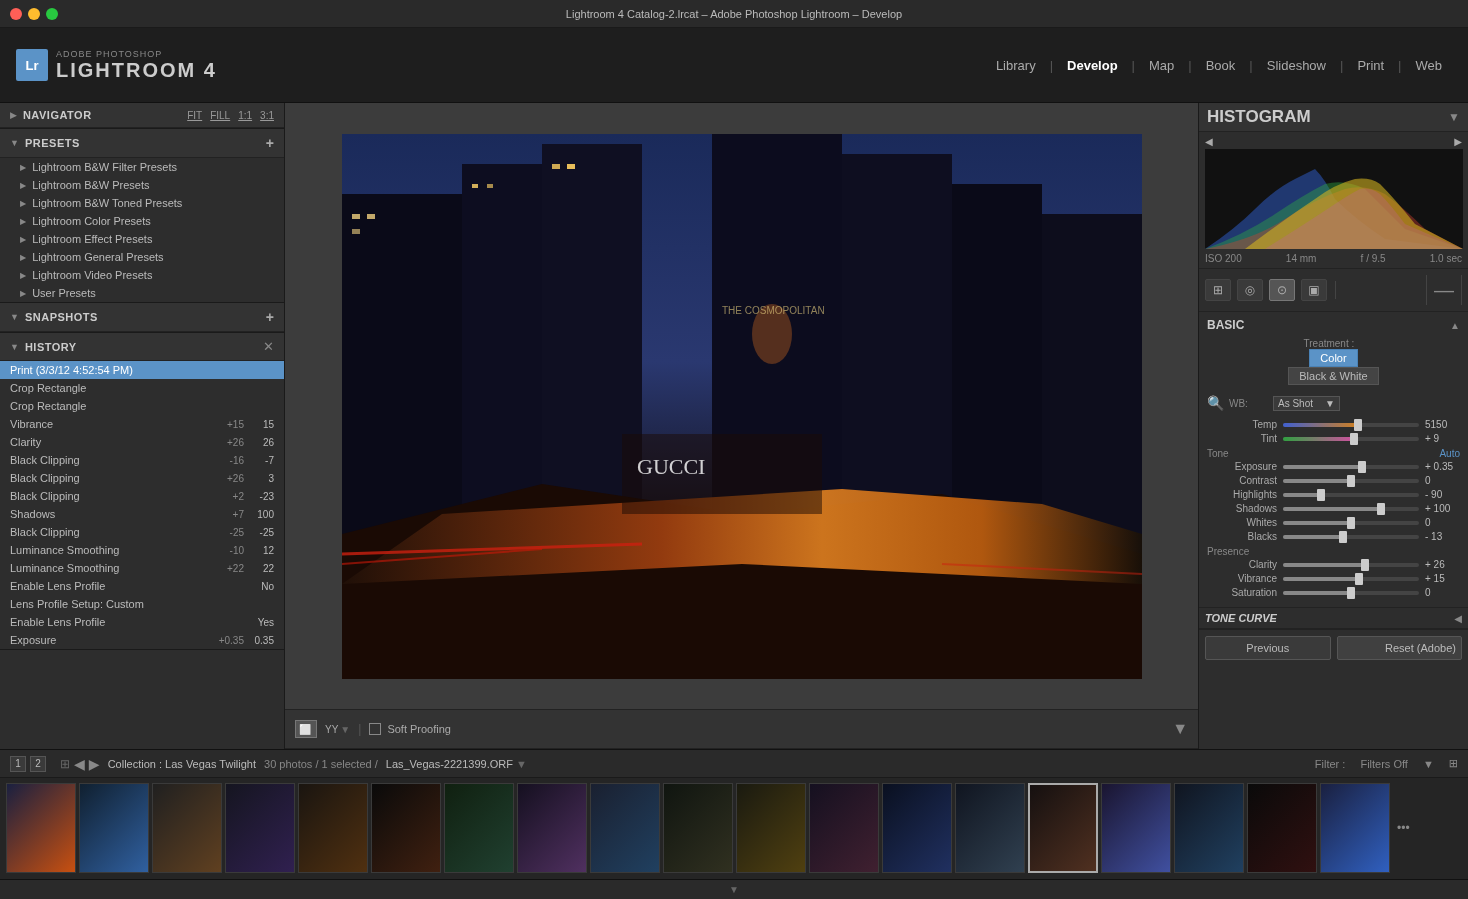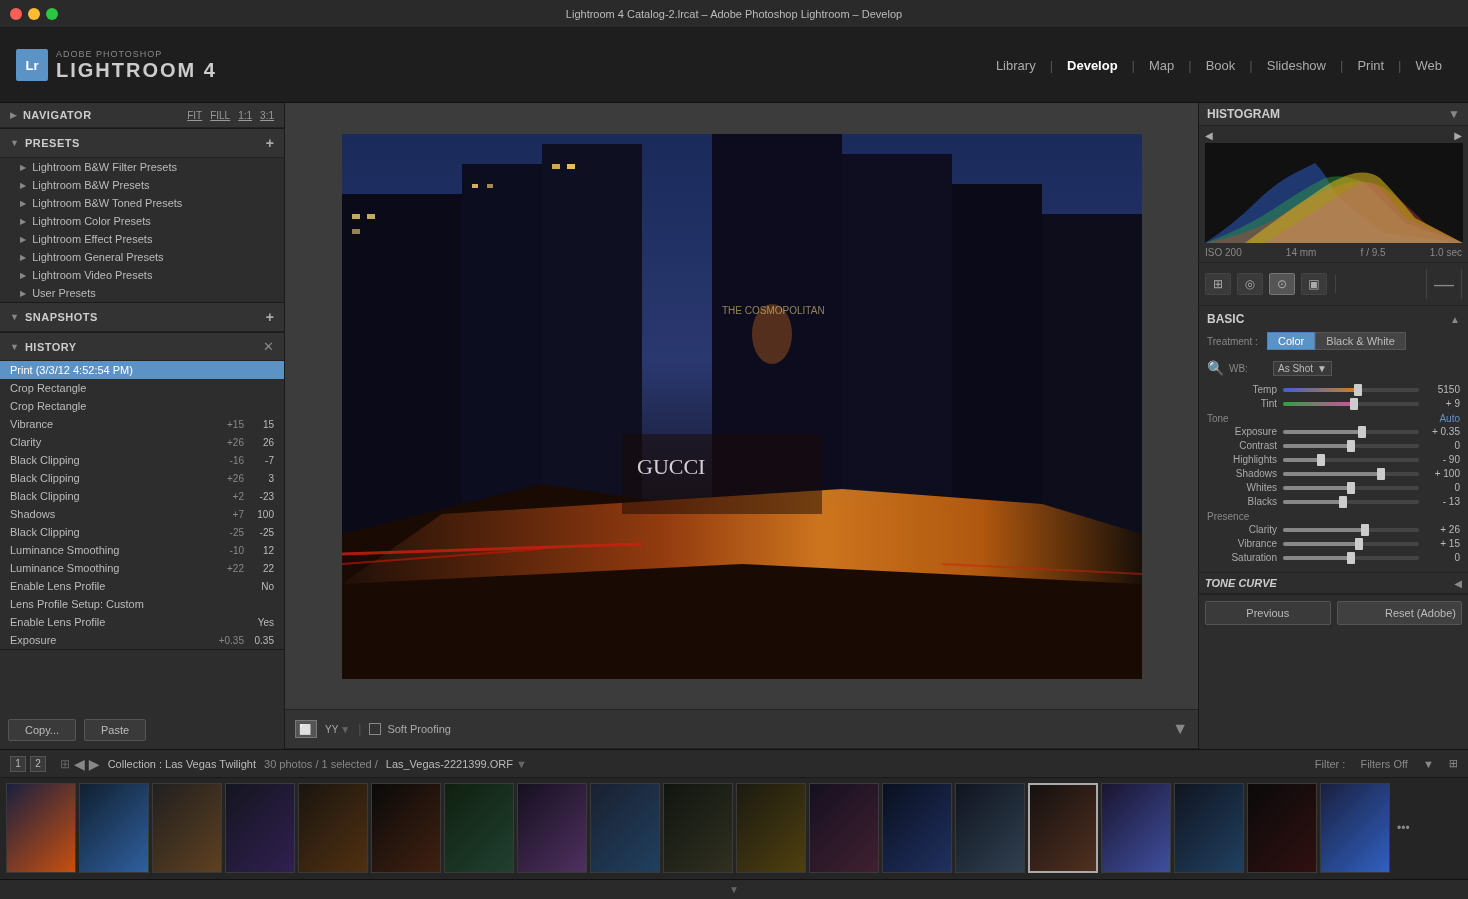--- a/index.html
+++ b/index.html
@@ -404,20 +404,21 @@
       color: #ccc;
       text-transform: uppercase;
     }
     .section-arrow { color: #888; font-size: 10px; }
 
     
     .treatment-row {
       display: flex;
       align-items: center;
       margin-bottom: 6px;
+      flex-direction: column;
     }
     .treatment-label {
       font-size: 10px;
       color: #888;
       width: 60px;
     }
     .treatment-btn {
       background: #444;
       border: 1px solid #555;
       color: #bbb;
@@ -444,21 +445,21 @@
       width: 40px;
     }
     .wb-dropdown {
       background: #3a3a3a;
       border: 1px solid #555;
       color: #bbb;
       font-size: 10px;
       padding: 1px 4px;
       display: flex;
       align-items: center;
-      gap: 4px;
+      gap: 12px;
       cursor: pointer;
     }
 
     
     .slider-row {
       display: flex;
       align-items: center;
       margin-bottom: 3px;
       gap: 6px;
     }
@@ -487,21 +488,20 @@
       height: 12px;
       background: #ccc;
       border-radius: 1px;
       top: -4px;
       transform: translateX(-50%);
     }
     .slider-value {
       font-size: 10px;
       color: #bbb;
       width: 35px;
-      text-align: right;
     }
 
     
     .sub-section-title {
       text-align: center;
       font-size: 10px;
       color: #888;
       margin: 4px 0 2px;
       display: flex;
       align-items: center;
@@ -888,24 +888,20 @@
           <div class="history-item">
             <span class="history-label">Exposure</span>
             <div class="history-values">
               <span class="history-before">+0.35</span>
               <span class="history-after">0.35</span>
             </div>
           </div>
         </div>
       </div>
 
-      <div style="display:flex; padding:8px; gap:8px; margin-top:auto;">
-        <button class="cp-btn">Copy...</button>
-        <button class="cp-btn">Paste</button>
-      </div>
     </div>
 
     <div class="center-panel">
       <div class="image-container">
         <div class="main-image">
           <div class="image-overlay"></div>
 
           <svg width="100%" height="100%" viewBox="0 0 800 545" preserveAspectRatio="xMidYMid slice" style="position:absolute;inset:0;">
 
             <defs>
@@ -975,21 +971,21 @@
           <div class="soft-proof-checkbox"></div>
           <span class="soft-proof-label">Soft Proofing</span>
         </div>
         <div class="expand-btn">▼</div>
       </div>
     </div>
 
     <div class="right-panel">
 
       <div style="display:flex; align-items:center; padding:4px 8px; background:#333; border-bottom:1px solid #222;">
-        <span style="font-size:12px; font-weight:bold; color:#ccc; text-transform:uppercase; flex:1;">Histogram</span>
+        <span style="font-size:17px; font-weight:bold; color:#ccc; text-transform:uppercase; flex:1;">Histogram</span>
         <span style="color:#888; font-size:12px;">▼</span>
       </div>
 
       <div style="padding:4px 6px; background:#2d2d2d; border-bottom:1px solid #222;">
 
         <div style="display:flex; justify-content:space-between; margin-bottom:2px;">
           <span style="color:#aaa; font-size:10px;">◀</span>
           <span style="color:#aaa; font-size:10px;">▶</span>
         </div>
         <div style="width:258px; height:100px; background:#111; position:relative; overflow:hidden;">

